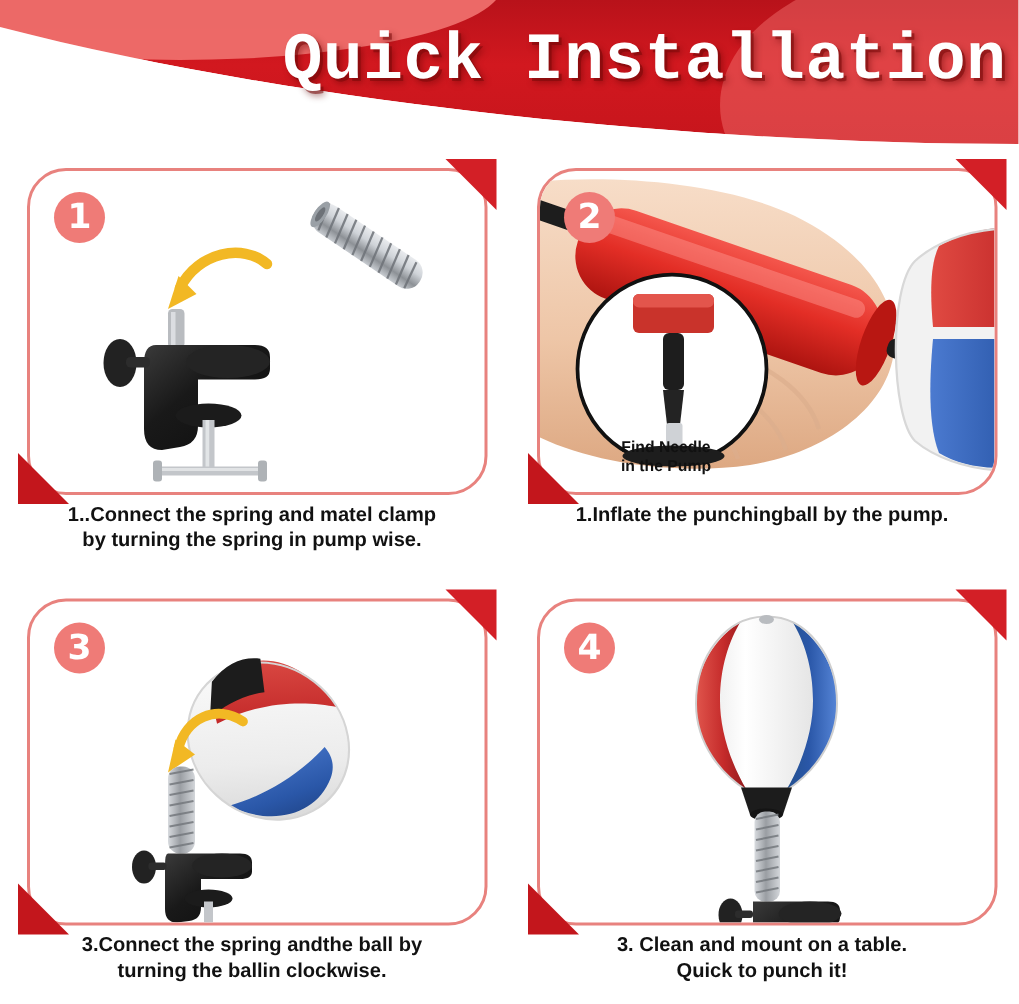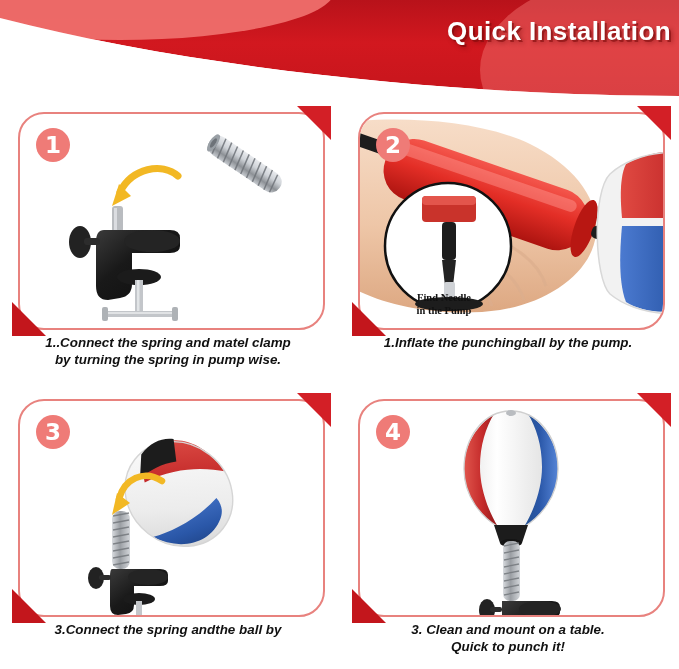--- a/index.html
+++ b/index.html
@@ -7,22 +7,22 @@
   body{
     width:679px;height:669px;background:#ffffff;overflow:hidden;
     font-family:"Liberation Sans","DejaVu Sans",sans-serif;
     position:relative;
   }
   
   .header{position:absolute;left:0;top:0;width:679px;height:96px;overflow:hidden;}
   .header svg{display:block;}
   .header-title{
     position:absolute;right:8px;top:16px;
-    font-size:26px;font-weight:bold;color:#ffffff;
-    font-family:Liberation Sans, sans-serif;
+    font-size:44px;font-weight:bold;color:#ffffff;
+    font-family:Liberation Mono, monospace;
     letter-spacing:.4px;white-space:nowrap;
     text-shadow:2px 2px 0 rgba(120,10,10,.55), 3px 3px 5px rgba(90,0,0,.45);
   }
   
   .grid{position:absolute;left:0;top:96px;width:679px;height:573px;}
   .cell{position:absolute;width:339px;height:286px;}
   .cell.c1{left:0;top:0;}
   .cell.c2{left:340px;top:0;}
   .cell.c3{left:0;top:287px;}
   .cell.c4{left:340px;top:287px;}
@@ -46,30 +46,30 @@
   }
   .badge{
     position:absolute;left:16px;top:14px;width:34px;height:34px;border-radius:50%;
     background:#ef7b77;color:#ffffff;font-size:23px;font-weight:bold;
     display:flex;align-items:center;justify-content:center;
     font-family:"DejaVu Sans","Liberation Sans",sans-serif;
     z-index:6;line-height:1;
   }
   .caption{
     position:absolute;left:5px;right:8px;top:238px;
-    text-align:center;font-size:13.4px;font-weight:bold;font-style:italic;
+    text-align:center;font-size:13.4px;font-weight:bold;
     color:#111;line-height:1.28;
     font-family:"Liberation Sans","DejaVu Sans",sans-serif;
   }
   .art{position:absolute;inset:0;}
   .art svg{display:block;width:100%;height:100%;}
   .inset-label{
     position:absolute;left:24px;top:178px;width:120px;text-align:center;
     font-size:10.5px;font-weight:bold;color:#111;line-height:1.2;
-    font-family:Liberation Serif, serif;
+    font-family:Liberation Sans, sans-serif;
     z-index:7;
   }
 </style>
 </head>
 <body>
 
 <div class="header">
   <svg width="679" height="96" viewBox="0 0 679 96">
     <defs>
       <linearGradient id="bandGrad" x1="0" y1="0" x2="0" y2="1">
@@ -312,20 +312,21 @@
             <rect x="94" y="219" width="52" height="5" rx="2.5" fill="#c3c6ca"></rect>
           </svg>
         </div>
       </div>
       <div class="badge">3</div>
       <div class="corner tr"></div>
       <div class="corner bl"></div>
     </div>
     <div class="caption">
       <div>3.Connect the spring andthe ball by</div>
+      <div>turning the ballin clockwise.</div>
     </div>
   </div>
 
   <div class="cell c4">
     <div class="card">
       <div class="card-clip">
         <div class="art">
           <svg viewBox="0 0 303 214" preserveAspectRatio="xMidYMid meet">
             <defs>
               <linearGradient id="r4" x1="0" y1="0" x2="1" y2="0">

